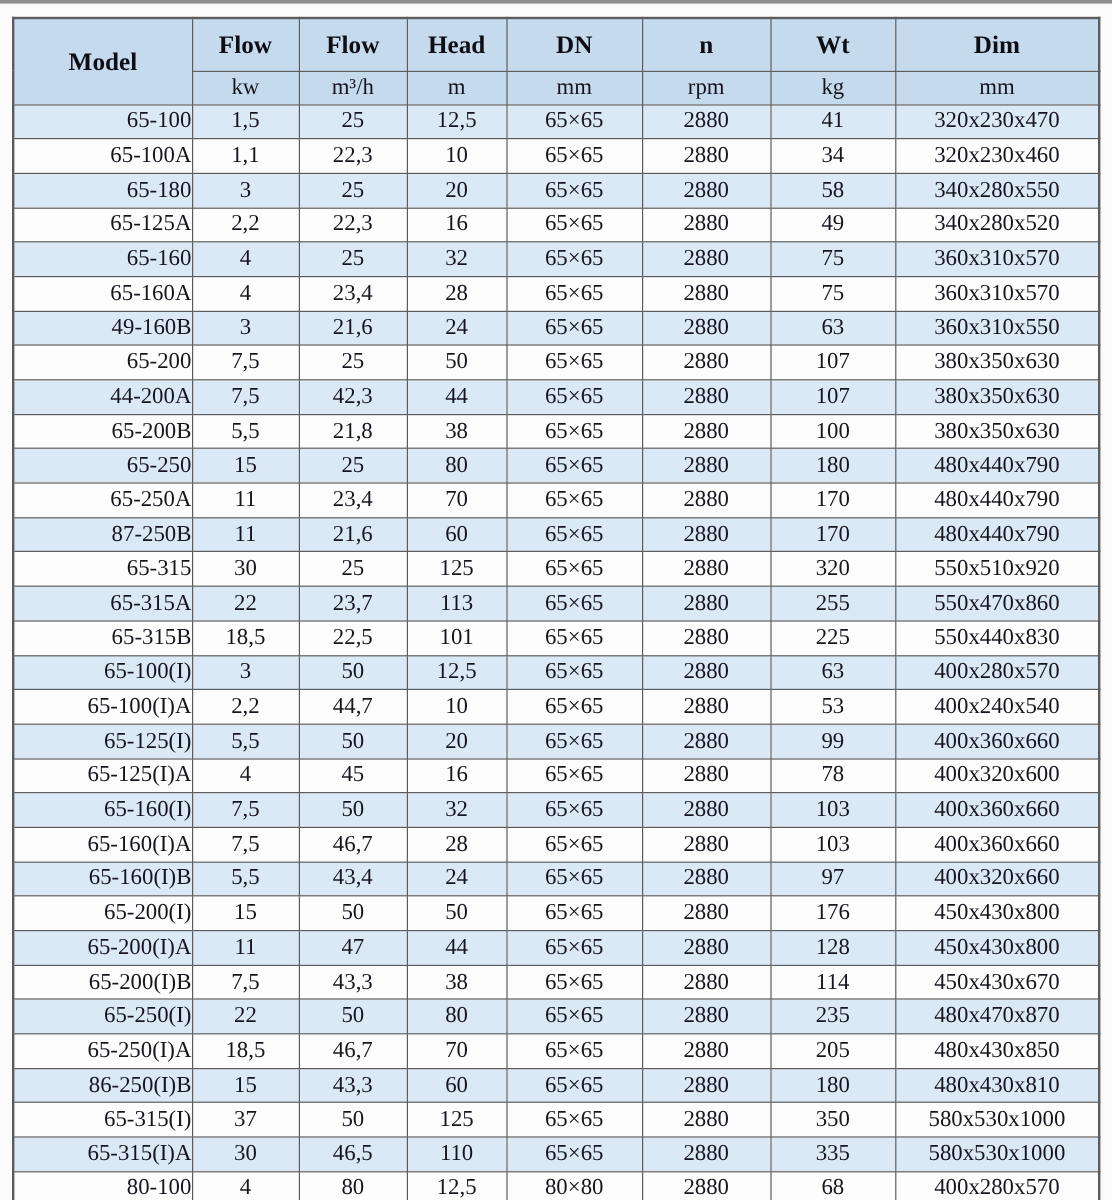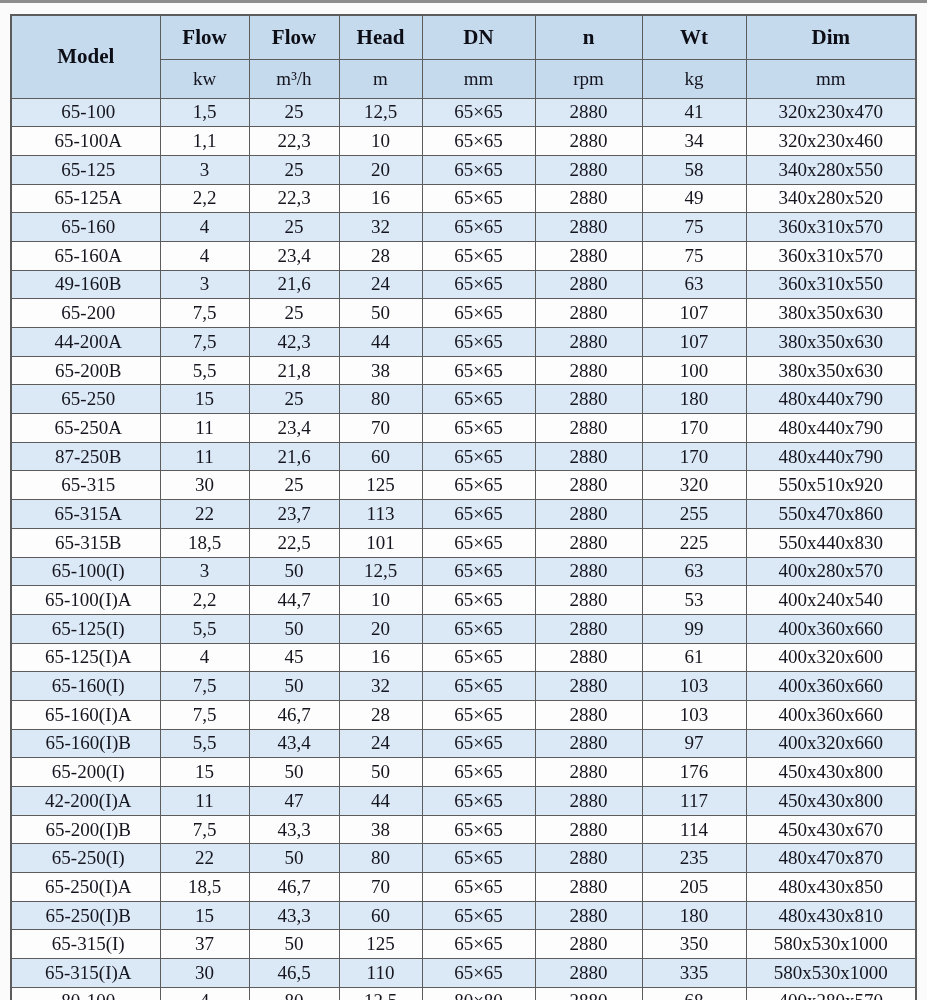--- a/index.html
+++ b/index.html
@@ -41,39 +41,39 @@
   }
   thead th {
     background: #c6daee;
     color: #0d0d16;
     font-weight: bold;
     font-size: 21px;
     text-align: center;
     padding: 0;
   }
   thead tr.labels { height: 44px; }
-  thead tr.units  { height: 39px; margin-top: 10px; }
+  thead tr.units  { height: 28px; margin-top: 10px; }
   thead th.unit {
     font-weight: normal;
     font-size: 19px;
     color: #14141e;
   }
   tbody tr { height: 28.7px; }
   tbody tr:nth-child(odd)  { background: #dbe8f5; }
   tbody tr:nth-child(even) { background: #fdfdfd; }
   tbody td {
     font-size: 19px;
     color: #15151f;
     text-align: center;
     padding: 0;
     white-space: nowrap;
     overflow: hidden;
   }
   tbody td.model {
-    text-align: center;
+    text-align: right;
     padding-left: 5px;
   }
 </style>
 </head>
 <body>
 
 <div class="top-edge-line"></div>
 
 <table class="spec-table">
   <colgroup>
@@ -122,21 +122,21 @@
         <td class="model">65-100A</td>
         <td>1,1</td>
         <td>22,3</td>
         <td>10</td>
         <td>65×65</td>
         <td>2880</td>
         <td>34</td>
         <td>320x230x460</td>
       </tr>
       <tr>
-        <td class="model">65-125</td>
+        <td class="model">65-180</td>
         <td>3</td>
         <td>25</td>
         <td>20</td>
         <td>65×65</td>
         <td>2880</td>
         <td>58</td>
         <td>340x280x550</td>
       </tr>
       <tr>
         <td class="model">65-125A</td>
@@ -298,21 +298,21 @@
         <td>99</td>
         <td>400x360x660</td>
       </tr>
       <tr>
         <td class="model">65-125(I)A</td>
         <td>4</td>
         <td>45</td>
         <td>16</td>
         <td>65×65</td>
         <td>2880</td>
-        <td>61</td>
+        <td>78</td>
         <td>400x320x600</td>
       </tr>
       <tr>
         <td class="model">65-160(I)</td>
         <td>7,5</td>
         <td>50</td>
         <td>32</td>
         <td>65×65</td>
         <td>2880</td>
         <td>103</td>
@@ -342,27 +342,27 @@
         <td class="model">65-200(I)</td>
         <td>15</td>
         <td>50</td>
         <td>50</td>
         <td>65×65</td>
         <td>2880</td>
         <td>176</td>
         <td>450x430x800</td>
       </tr>
       <tr>
-        <td class="model">42-200(I)A</td>
+        <td class="model">65-200(I)A</td>
         <td>11</td>
         <td>47</td>
         <td>44</td>
         <td>65×65</td>
         <td>2880</td>
-        <td>117</td>
+        <td>128</td>
         <td>450x430x800</td>
       </tr>
       <tr>
         <td class="model">65-200(I)B</td>
         <td>7,5</td>
         <td>43,3</td>
         <td>38</td>
         <td>65×65</td>
         <td>2880</td>
         <td>114</td>
@@ -382,21 +382,21 @@
         <td class="model">65-250(I)A</td>
         <td>18,5</td>
         <td>46,7</td>
         <td>70</td>
         <td>65×65</td>
         <td>2880</td>
         <td>205</td>
         <td>480x430x850</td>
       </tr>
       <tr>
-        <td class="model">65-250(I)B</td>
+        <td class="model">86-250(I)B</td>
         <td>15</td>
         <td>43,3</td>
         <td>60</td>
         <td>65×65</td>
         <td>2880</td>
         <td>180</td>
         <td>480x430x810</td>
       </tr>
       <tr>
         <td class="model">65-315(I)</td>

